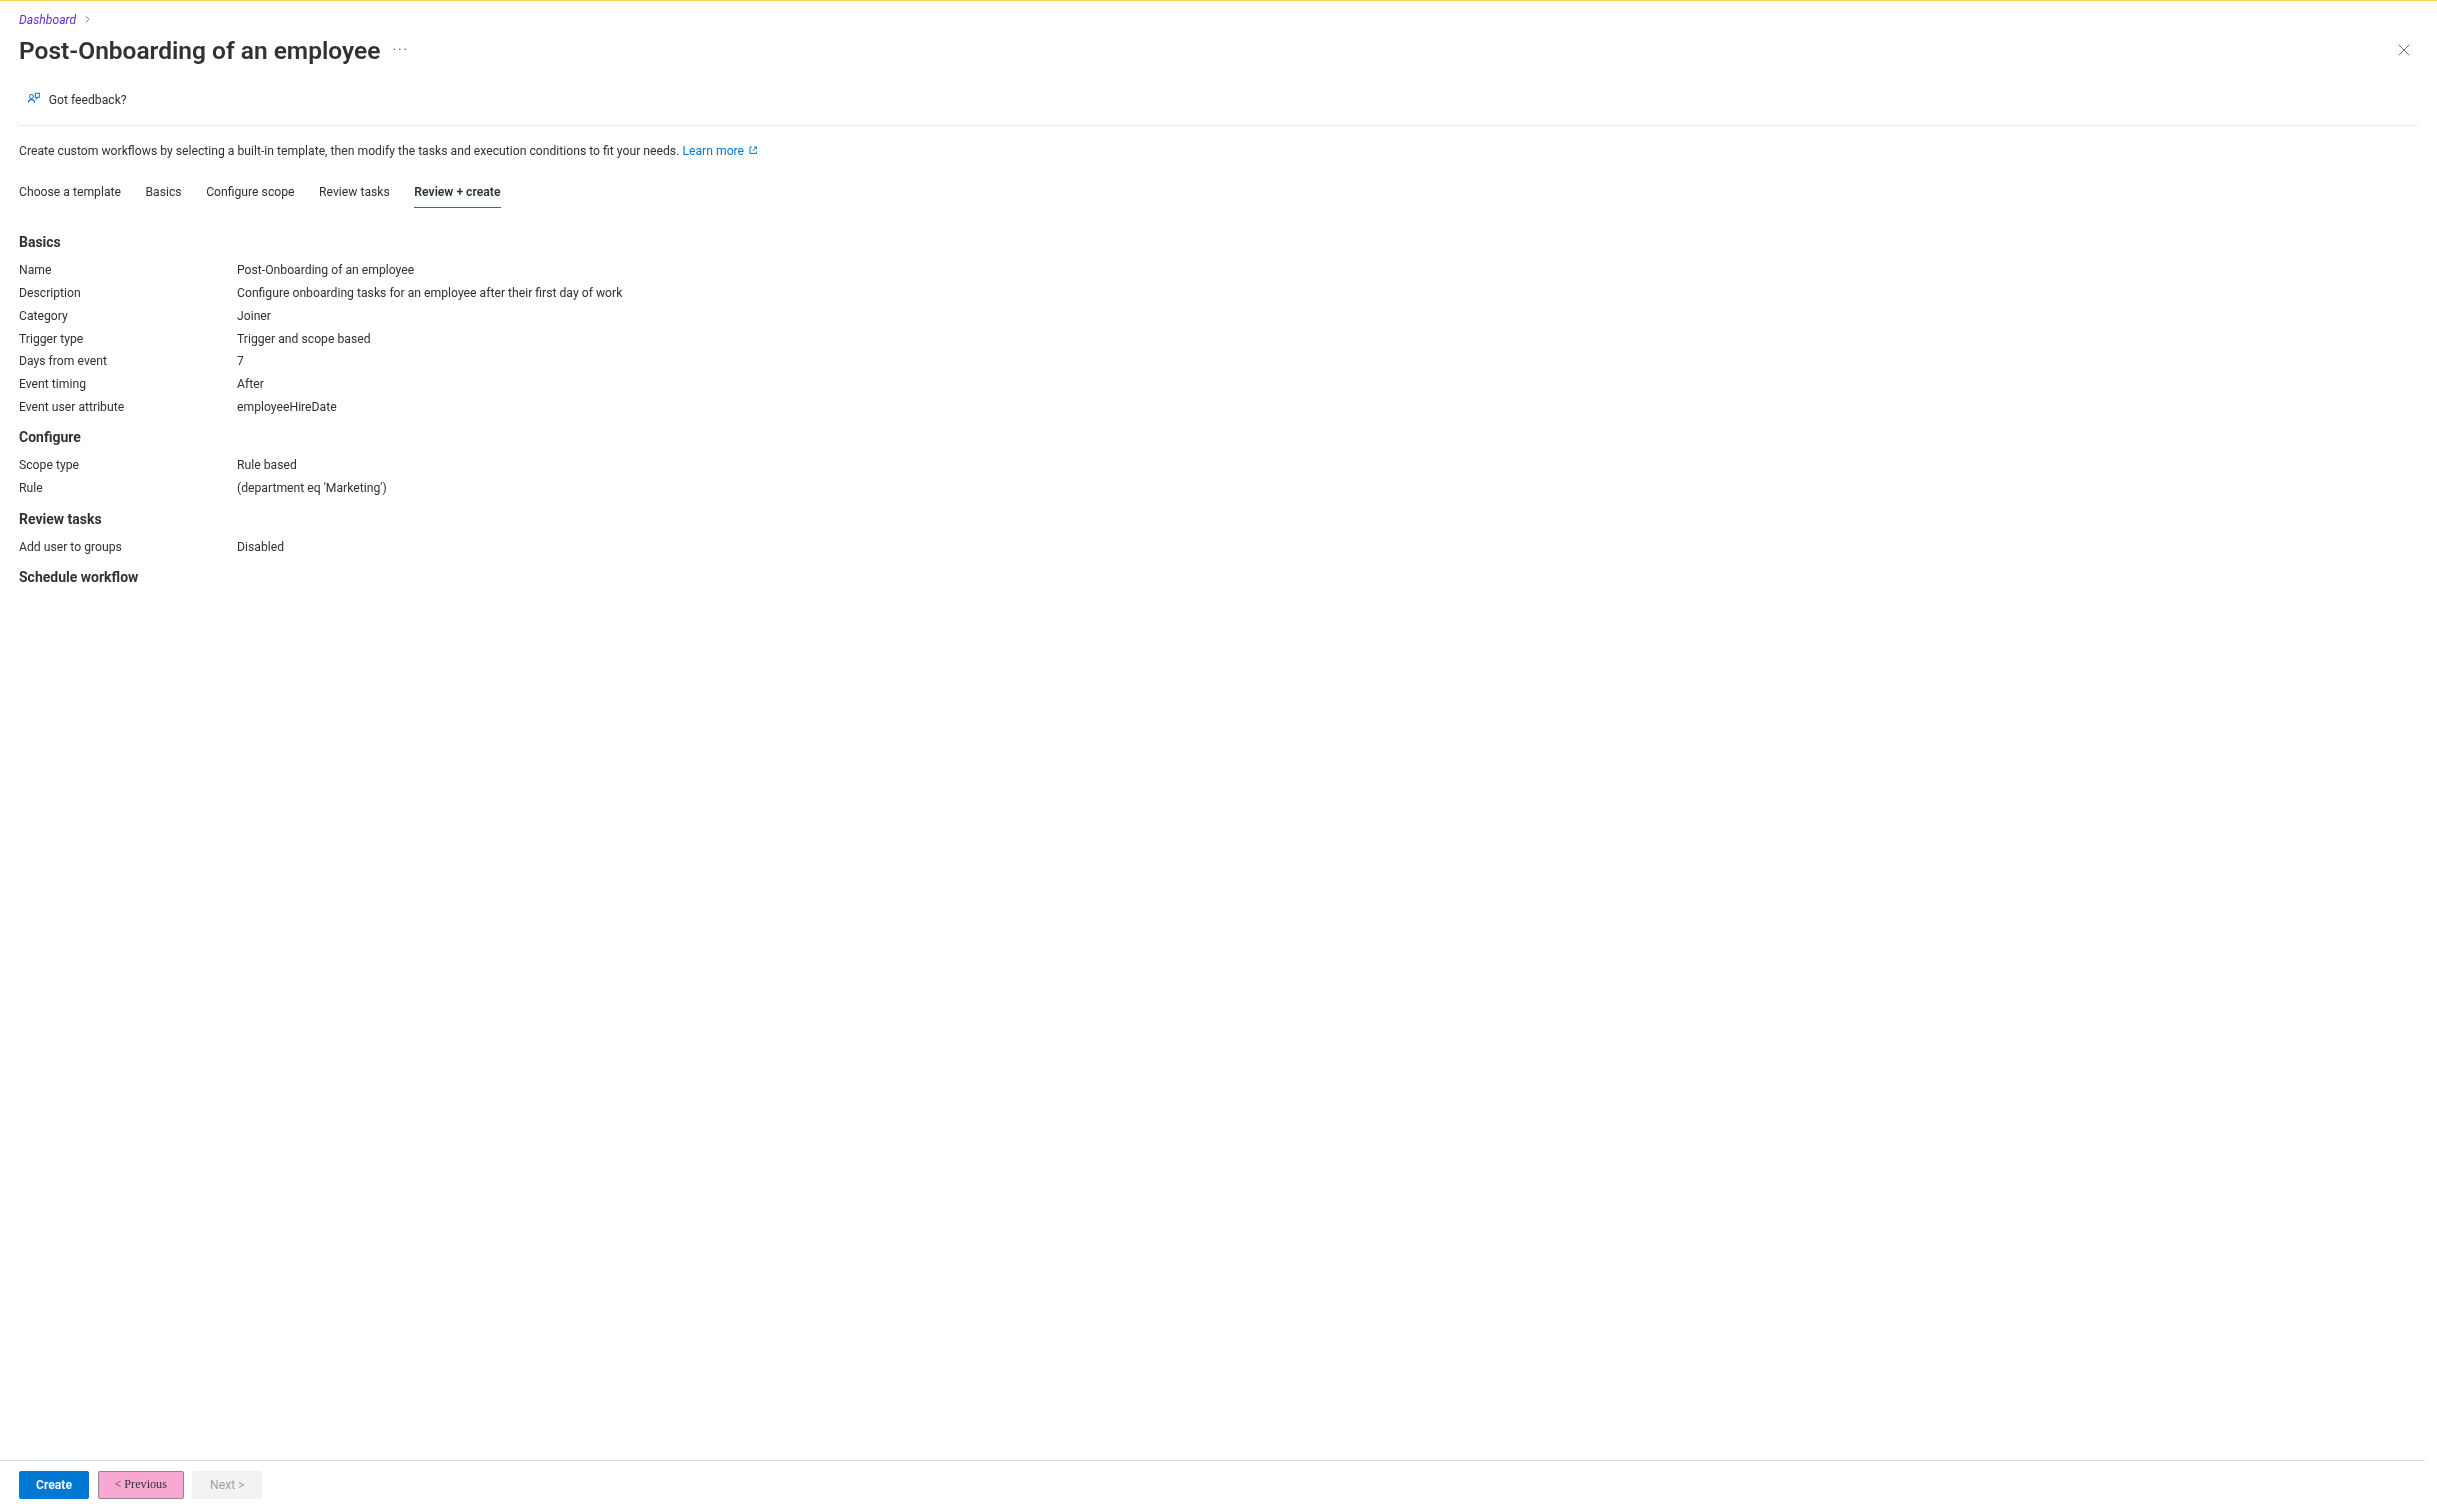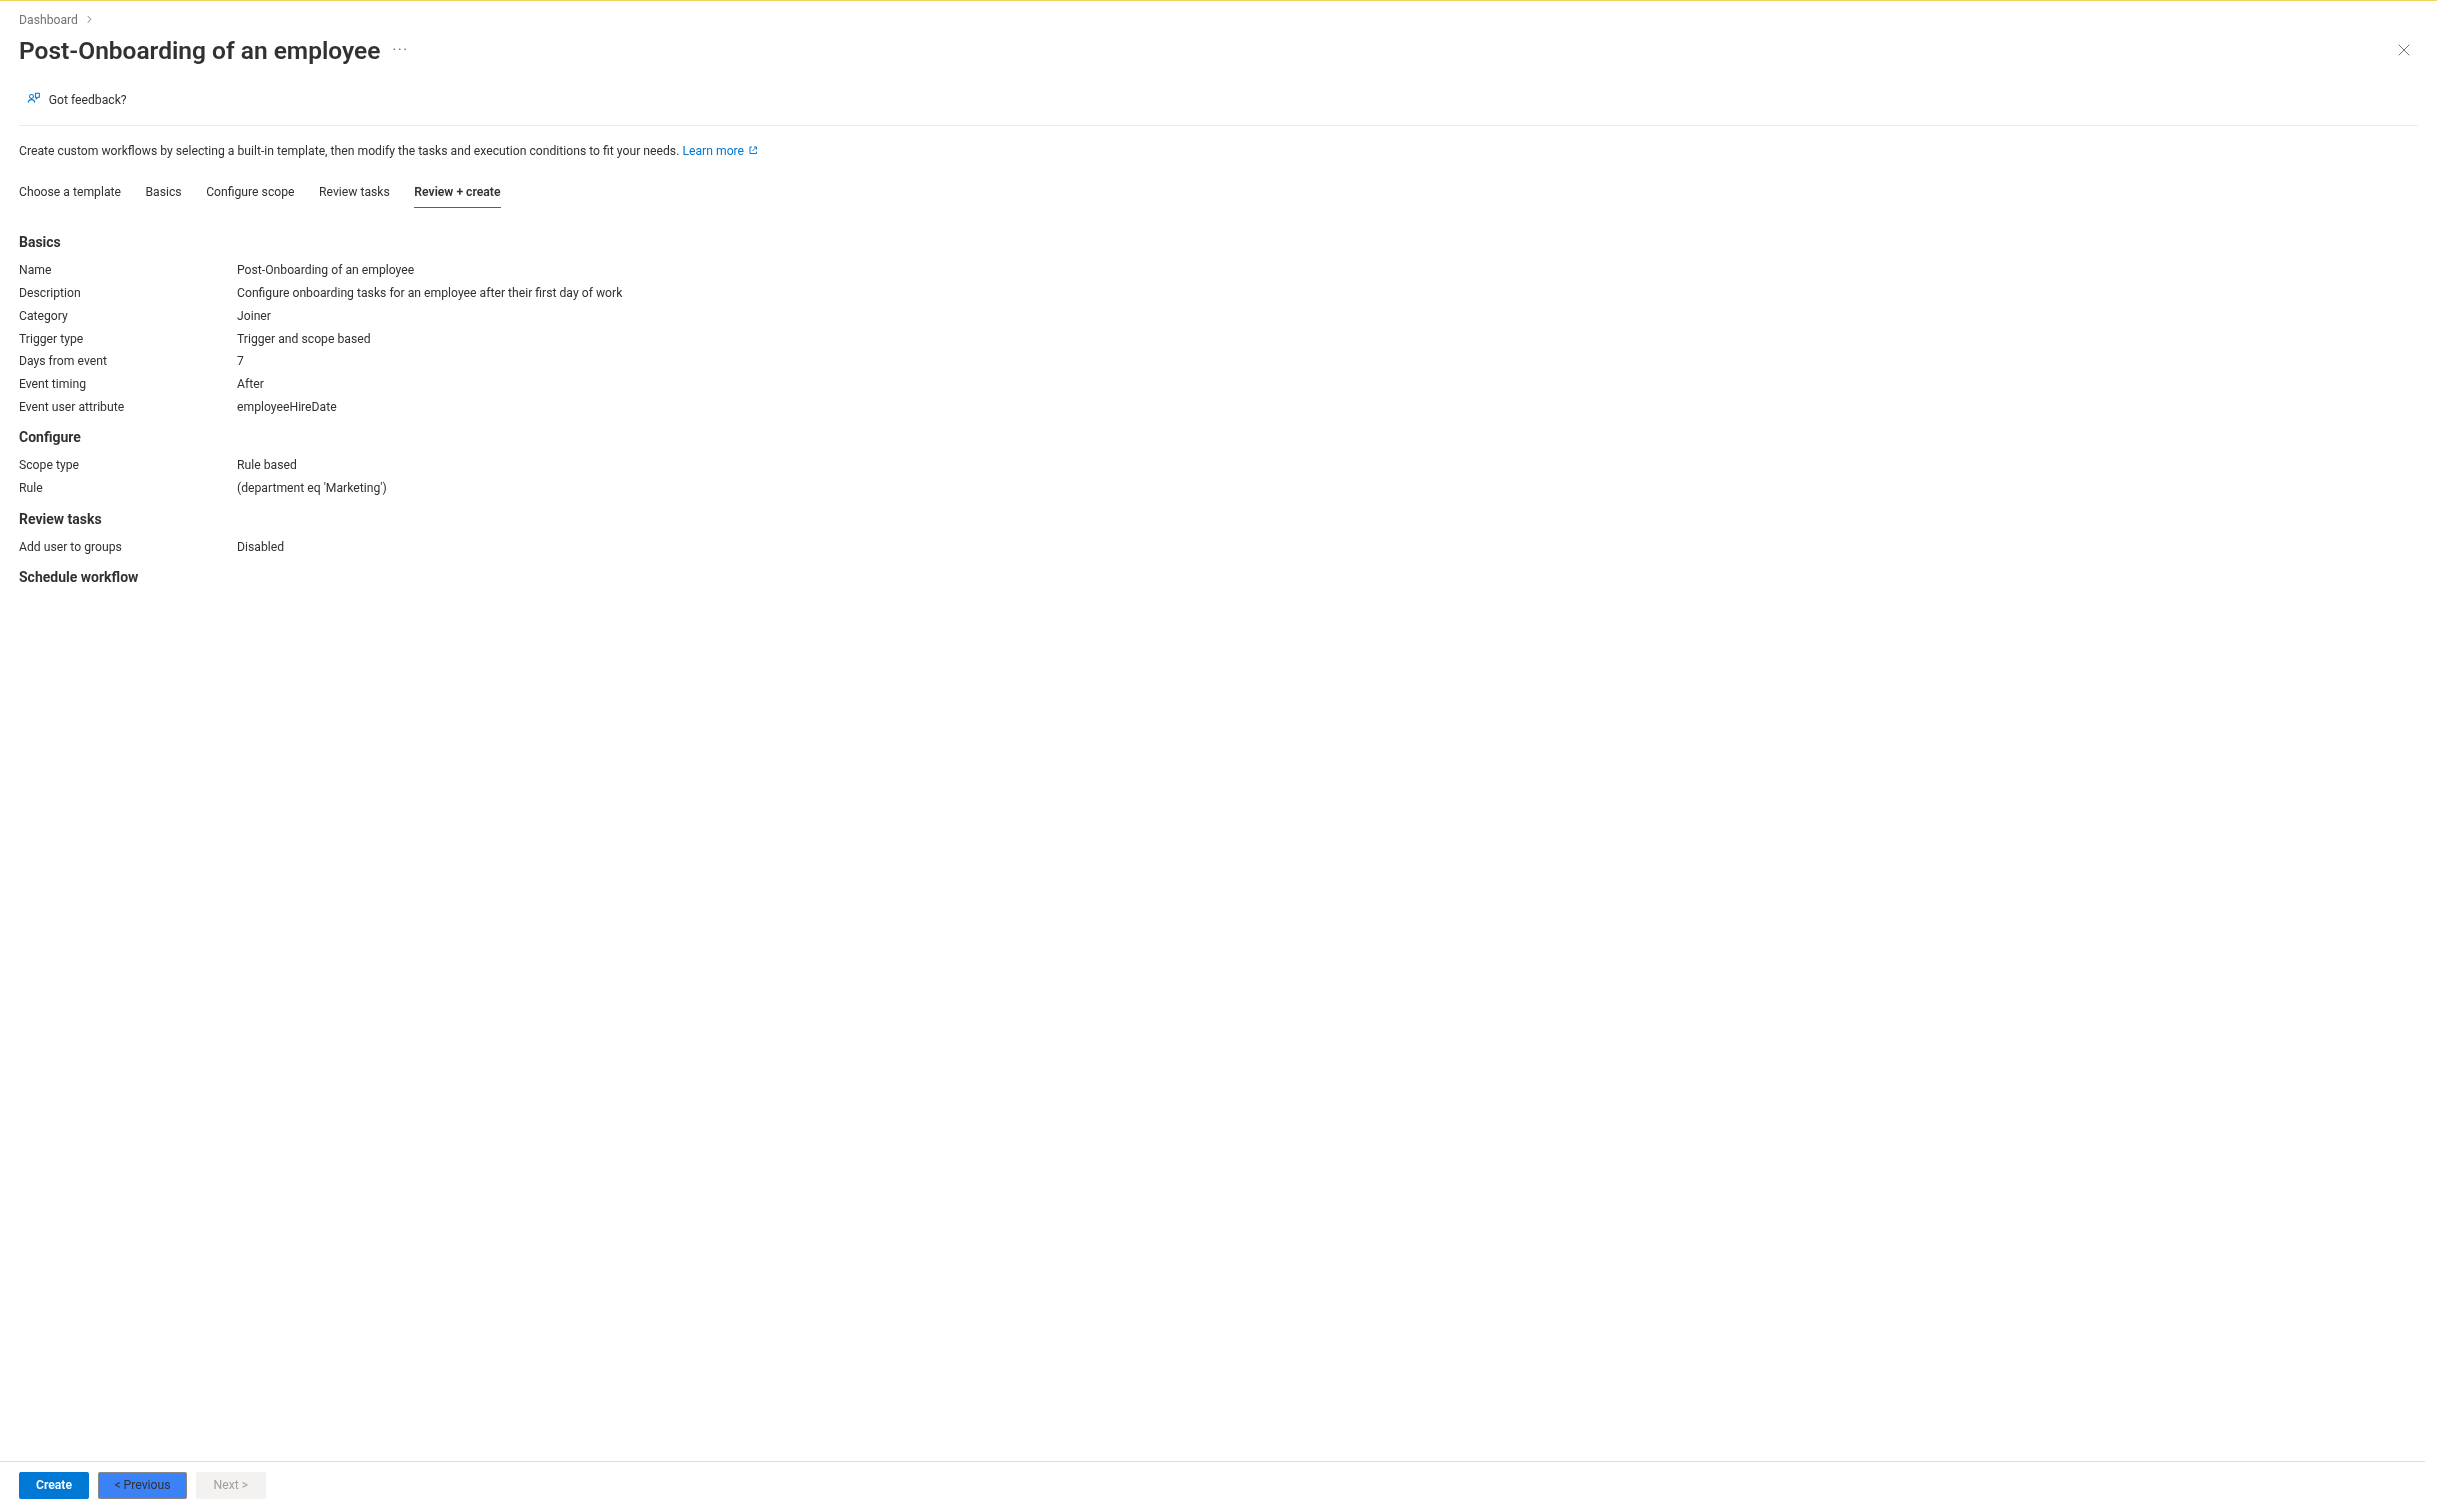--- a/index.html
+++ b/index.html
@@ -19,23 +19,24 @@
       min-height: calc(100vh - 56px);
     }
     .breadcrumb {
       display: flex;
       align-items: center;
       gap: 7px;
       font-size: 12.2px;
       margin-bottom: 8.7px;
     }
     .breadcrumb a {
-      color: #737373;
+      color: #6d28d9;
       text-decoration: none;
       font-size: 12.2px;
+      font-style: italic;
     }
     .breadcrumb .chev {
       color: #605e5c;
       font-size: 10.5px;
     }
     .title-row {
       display: flex;
       align-items: center;
       justify-content: space-between;
       margin-bottom: 26px;
@@ -161,23 +162,24 @@
       border: 0.9px solid transparent;
       min-width: 70px;
     }
     .btn-primary {
       background: #0078d4;
       color: #fff;
       border-color: #0078d4;
       font-weight: 600;
     }
     .btn-secondary {
-      background: #3b82f6;
+      background: #f9a8d4;
       color: #323130;
       border: 0.9px solid #8a8886;
+      font-family: Liberation Serif, serif;
     }
     .btn-disabled {
       background: #f3f2f1;
       color: #a19f9d;
       border: 0.9px solid #f3f2f1;
       cursor: not-allowed;
     }
   </style>
 </head>
 <body>

